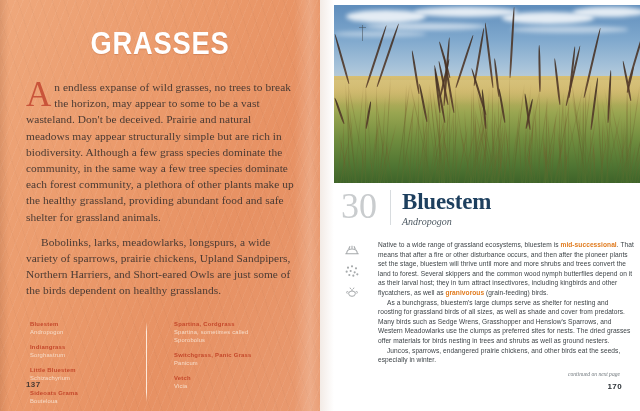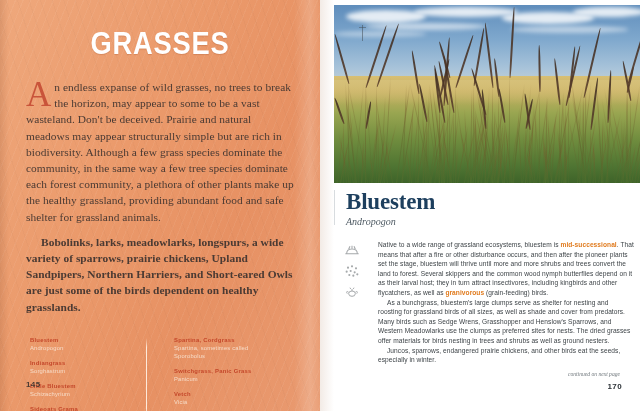--- a/index.html
+++ b/index.html
@@ -56,21 +56,21 @@
   }
   .intro .dropcap{
     float:left;
     font-size:35px;
     line-height:28px;
     padding:2px 3px 0 0;
     color:#c9543a;
     font-family:"Liberation Serif", serif;
   }
   .intro p{margin:0;}
-  .intro p + p{margin-top:9px;text-indent:15px;font-weight:bold;}
+  .intro p + p{margin-top:9px;text-indent:15px;}
 
   
   .species-block{
     position:relative;
     margin-top:21px;
     display:flex;
     padding-left:4px;
   }
   .species-col{width:122px;box-sizing:border-box;}
   .species-col.right{padding-left:22px;}
@@ -314,21 +314,21 @@
           <span class="species-name">Switchgrass, Panic Grass</span>
           <span class="species-latin">Panicum</span>
         </div>
         <div class="species-item">
           <span class="species-name">Vetch</span>
           <span class="species-latin">Vicia</span>
         </div>
       </div>
     </div>
 
-    <div class="folio-left">145</div>
+    <div class="folio-left">137</div>
   </div>
 
   <div class="page-right">
 
     <div class="photo">
       <div class="sky">
         <div class="cloud c1"></div>
         <div class="cloud c2"></div>
         <div class="cloud c3"></div>
         <div class="cloud c4"></div>
@@ -575,20 +575,21 @@
           <div class="seedhead" style="left: 225.22px; bottom: 77.7237px; height: 47.3428px; transform: rotate(-6.49503deg);"></div>
           <div class="blade" style="left: 225.22px; height: 83.7237px; opacity: 0.5;"></div>
           <div class="seedhead" style="left: 169.952px; bottom: 59.378px; height: 35.3816px; transform: rotate(-9.69306deg);"></div>
           <div class="blade" style="left: 169.952px; height: 65.378px; opacity: 0.5;"></div>
           <div class="seedhead" style="left: 190.506px; bottom: 53.8509px; height: 31.0211px; transform: rotate(12.184deg);"></div>
           <div class="blade" style="left: 190.506px; height: 59.8509px; opacity: 0.5;"></div>
         </div>
     </div>
 
     <div class="species-head">
+      <div class="num">30</div>
       <div class="head-rule"></div>
       <div class="head-text">
         <h2 class="common-name">Bluestem</h2>
         <div class="latin-name">Andropogon</div>
       </div>
     </div>
 
     <div class="body-wrap">
       <div class="icon-rail">
         <div class="ic">

